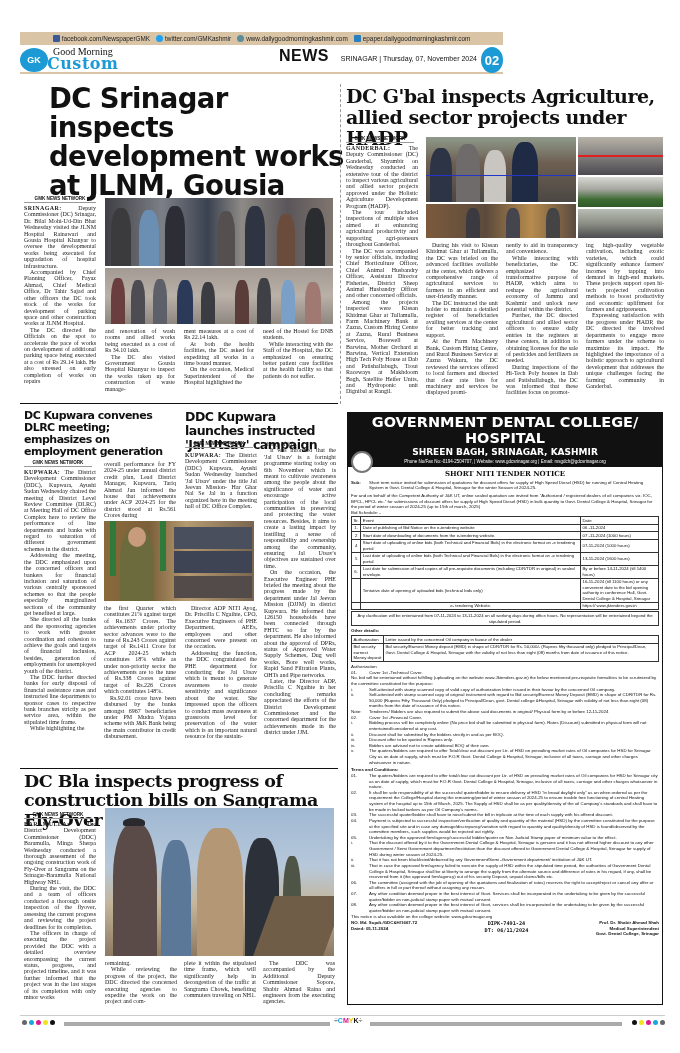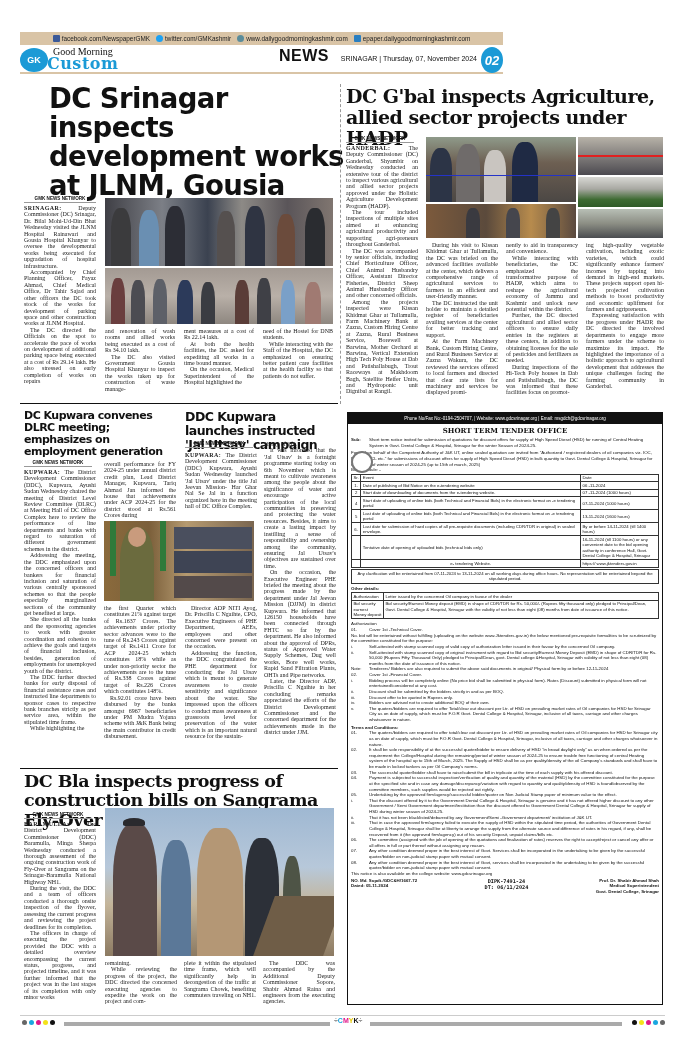--- a/index.html
+++ b/index.html
@@ -12,21 +12,21 @@
   .ico-tw { background: #1da1f2; border-radius: 50% !important; }
   .ico-web { background: #5a8c9a; border-radius: 50% !important; }
   .ico-ep { background: #2a7fc0; }
 
   .masthead { position: absolute; left: 20px; top: 46px; width: 483px; height: 28px; border-bottom: 2px solid #d9c4a6; }
   .logo-circle { position: absolute; left: 0; top: 2px; width: 28px; height: 24px; border-radius: 50%; background: #1b9ad6; color: #fff; font-family: "Liberation Sans", sans-serif; font-size: 9px; font-weight: bold; display: flex; align-items: center; justify-content: center; }
   .logo-text1 { position: absolute; left: 33px; top: 0px; font-family: "Liberation Serif", serif; font-size: 10px; color: #111; }
   .logo-text2 { position: absolute; left: 27px; top: 8px; font-family: "DejaVu Serif", serif; font-size: 16px; font-weight: bold; color: #1b9ad6; letter-spacing: 0.5px; }
   .section-name { position: absolute; left: 225px; top: 1px; font-family: "Liberation Sans", sans-serif; font-weight: bold; font-size: 16px; letter-spacing: 0.5px; margin-left: 34px; }
   .dateline { position: absolute; right: 26px; top: 9px; font-family: "Liberation Sans", sans-serif; font-size: 7px; }
-  .pageno { position: absolute; right: 0; top: 1px; width: 22px; height: 26px; border-radius: 50%; background: #1b9ad6; color: #fff; font-family: "Liberation Sans", sans-serif; font-weight: bold; font-size: 13px; display: flex; align-items: center; justify-content: center; font-style: italic; }
+  .pageno { position: absolute; right: 0; top: 1px; width: 22px; height: 26px; border-radius: 50%; background: #1b9ad6; color: #fff; font-family: "Liberation Sans", sans-serif; font-weight: bold; font-size: 13px; display: flex; align-items: center; justify-content: center; }
 
   .headline-sans { font-family: "DejaVu Sans", sans-serif; font-weight: bold; line-height: 1.05; letter-spacing: -0.6px; }
   .headline-serif { font-family: "DejaVu Serif", serif; line-height: 1.1; letter-spacing: -0.5px; }
 
   .byline { font-family: "Liberation Sans", sans-serif; font-size: 4.6px; font-weight: bold; border-bottom: 1px solid #999; padding-bottom: 1px; margin-bottom: 2px; text-transform: uppercase; text-align: center; width: 62px; }
   .body-text { font-family: "Liberation Serif", serif; font-size: 6px; line-height: 1.07; text-align: justify; color: #222; }
   .dateline-lead { font-weight: bold; letter-spacing: 0.4px; }
   p.indent { text-indent: 6px; }
 
   .photo { position: absolute; background: linear-gradient(135deg, #6d6a66 0%, #8c8378 30%, #4a4d55 60%, #9a8f80 100%); overflow: hidden; }
@@ -246,24 +246,26 @@
   <div class="body-text" style="position:absolute;left:184px;top:960px;width:72px;">
     <p>plete it within the stipulated time frame, which will significantly help in decongestion of the traffic at Sangrama Chowk, benefiting commuters traveling on NH1.</p>
   </div>
   <div class="body-text" style="position:absolute;left:263px;top:960px;width:72px;">
     <p class="indent">The DDC was accompanied by the Additional Deputy Commissioner Sopore, Shabir Ahmad Raina and engineers from the executing agencies.</p>
   </div>
 </div>
 
 <div class="ad">
   <div class="ad-head">
+    <div class="ad-h2">GOVERNMENT DENTAL COLLEGE/ HOSPITAL</div>
+    <div class="ad-h3">SHREEN BAGH, SRINAGAR, KASHMIR</div>
     <div class="ad-contact">Phone No/Fax No:-0194-2504707, | Website: www.gdcsrinagar.org | Email: msgdch@gdcsrinagar.org</div>
   </div>
   <div class="ad-seal"></div>
-  <div class="ad-title">SHORT TERM TENDER OFFICE</div>
+  <div class="ad-title">SHORT NITI TENDER NOTICE</div>
   <div class="ad-body">
     <div class="ad-row">
       <span class="k b">Sub:</span>
       <span class="v">Short term notice invited for submission of quotations for discount offers for supply of High Speed Diesel (HSD) for running of Central Heating System in Govt. Dental College &amp; Hospital, Srinagar for the winter Season of 2024-25.</span>
     </div>
     <p style="margin-top:2px;">For and on behalf of the Competent Authority of J&amp;K UT, online sealed quotation are invited from "Authorized / registered dealers of oil companies viz. IOC, BPCL, HPCL etc." for submissions of discount offers for supply of High Speed Diesel (HSD) in bulk quantity to Govt. Dental College &amp; Hospital, Srinagar for the period of winter season of 2024-25 (up to 15th of march, 2025)</p>
     <p>Bid Schedule: -</p>
     <table class="sched">
       <tbody>
           <tr>

